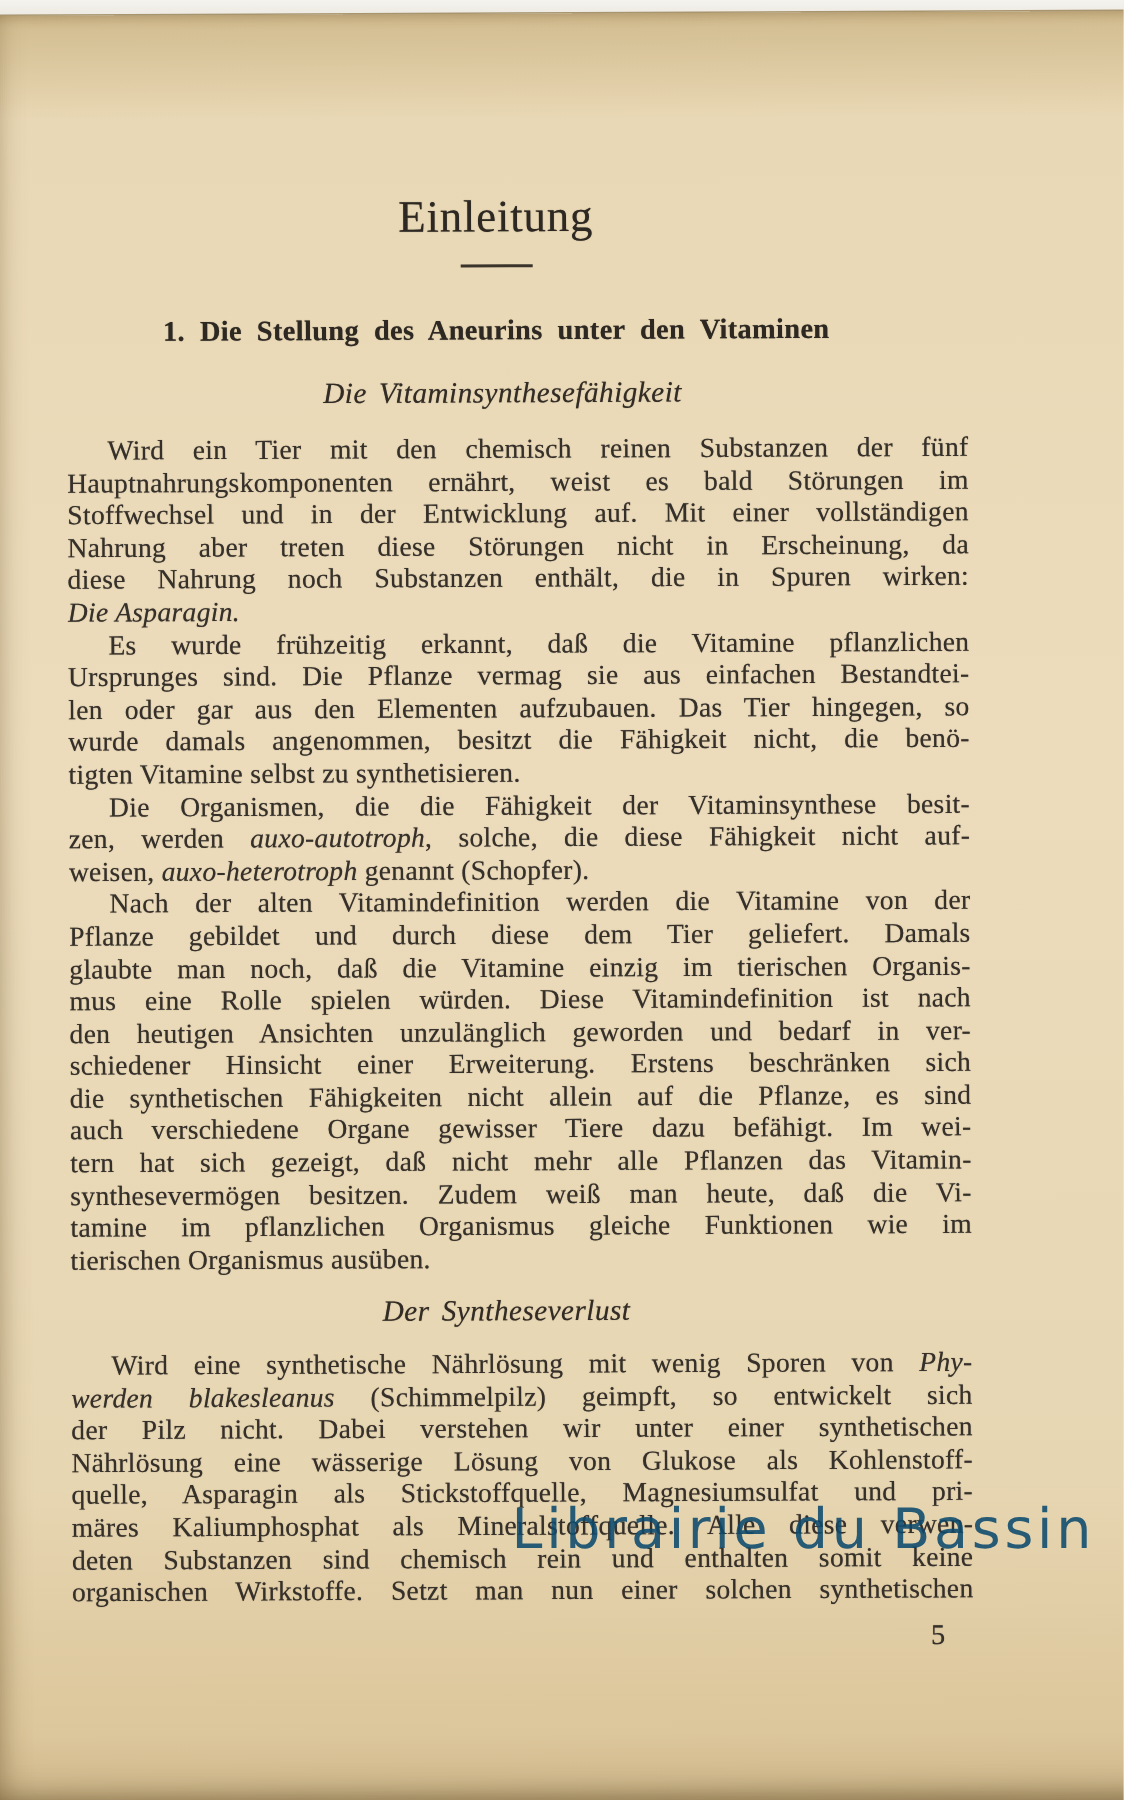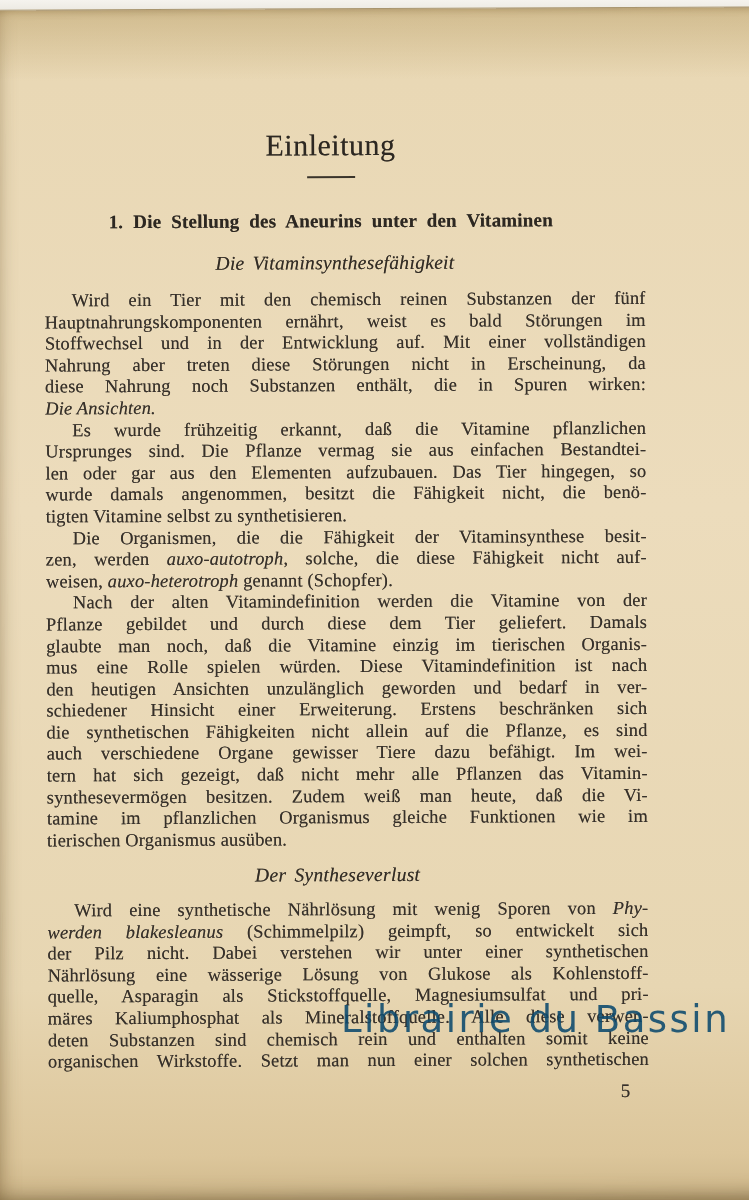--- a/index.html
+++ b/index.html
@@ -111,21 +111,21 @@
 
       <div class="subheading sub1">Die Vitaminsynthesefähigkeit</div>
 
       <div id="body1" class="body-block">
           <div class="para">
             <div class="tline first"><span>Wird ein Tier mit den chemisch reinen Substanzen der fünf</span></div>
             <div class="tline"><span>Hauptnahrungskomponenten ernährt, weist es bald Störungen im</span></div>
             <div class="tline"><span>Stoffwechsel und in der Entwicklung auf. Mit einer vollständigen</span></div>
             <div class="tline"><span>Nahrung aber treten diese Störungen nicht in Erscheinung, da</span></div>
             <div class="tline"><span>diese Nahrung noch Substanzen enthält, die in Spuren wirken:</span></div>
-            <div class="tline last"><i>Die Ansichten.</i></div>
+            <div class="tline last"><i>Die Asparagin.</i></div>
           </div>
           <div class="para">
             <div class="tline first"><span>Es wurde frühzeitig erkannt, daß die Vitamine pflanzlichen</span></div>
             <div class="tline"><span>Ursprunges sind. Die Pflanze vermag sie aus einfachen Bestandtei-</span></div>
             <div class="tline"><span>len oder gar aus den Elementen aufzubauen. Das Tier hingegen, so</span></div>
             <div class="tline"><span>wurde damals angenommen, besitzt die Fähigkeit nicht, die benö-</span></div>
             <div class="tline last"><span>tigten Vitamine selbst zu synthetisieren.</span></div>
           </div>
           <div class="para">
             <div class="tline first"><span>Die Organismen, die die Fähigkeit der Vitaminsynthese besit-</span></div>

